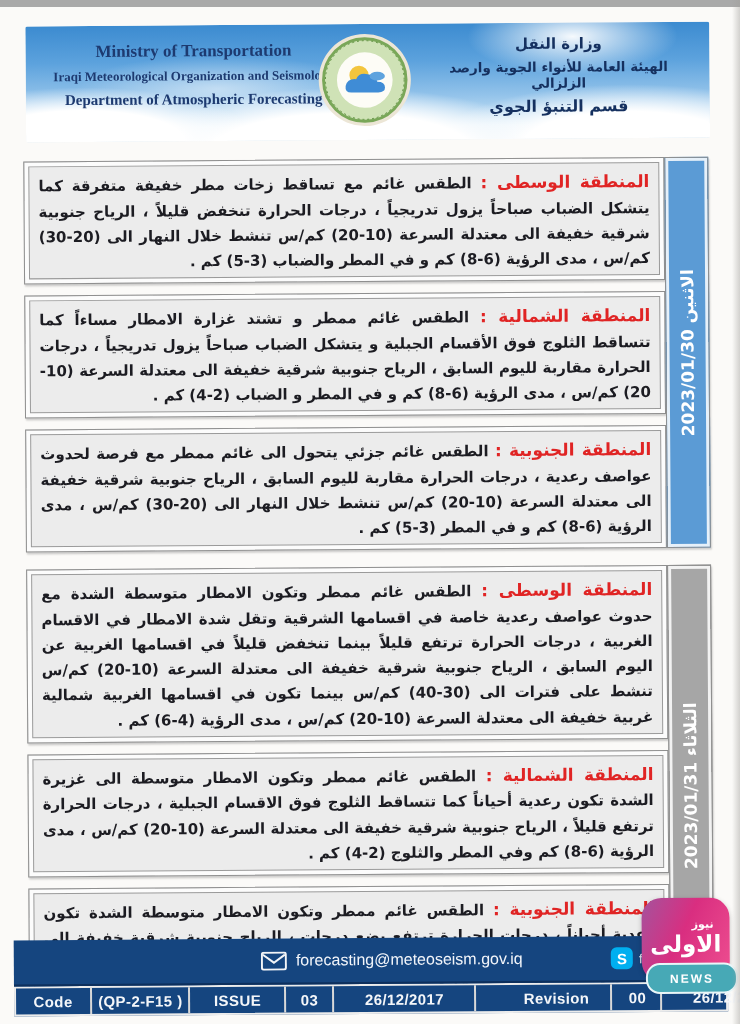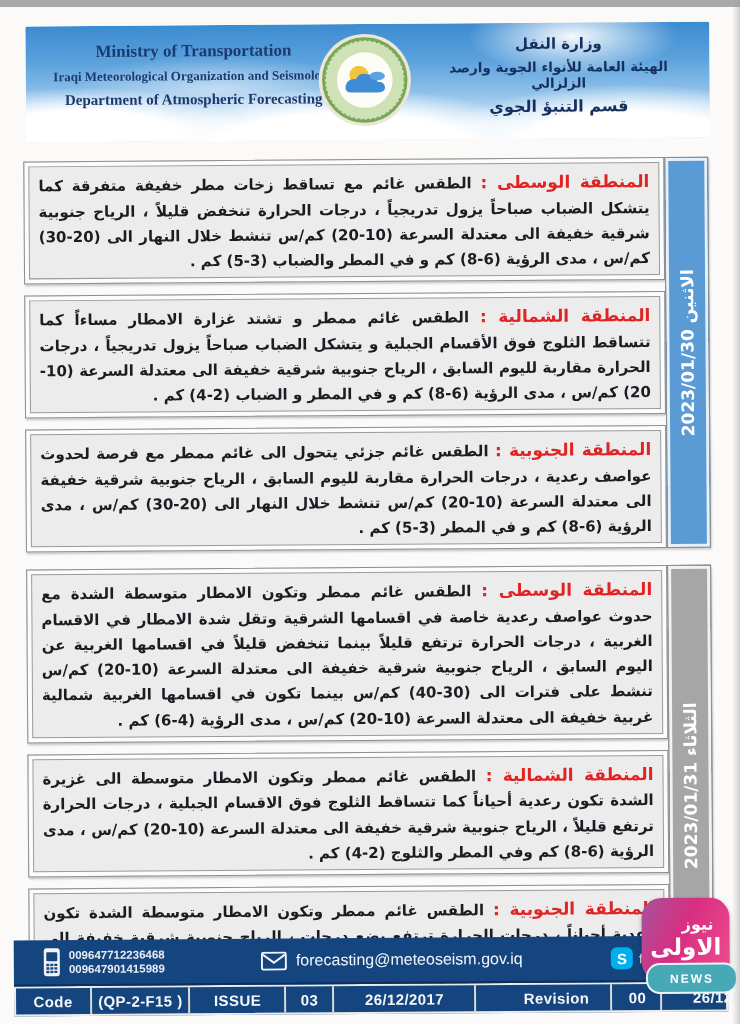--- a/index.html
+++ b/index.html
@@ -93,21 +93,21 @@
   .cw-00{flex:0 0 34px;padding-left:8px;} .cw-d2{flex:1 0 128px;}
 
   
   .news-badge{
     position:absolute;right:14px;bottom:40px;width:88px;height:84px;z-index:6;
     border-radius:20px;
     background:linear-gradient(115deg,#a4539d 0%,#d92e80 45%,#ee4f90 100%);
     box-shadow:0 2px 5px rgba(0,0,0,.25);
     display:flex;flex-direction:column;align-items:center;justify-content:center;
   }
-  .news-ar-small{color:#fff;font-size:16px;font-weight:bold;direction:rtl;
+  .news-ar-small{color:#fff;font-size:11px;font-weight:bold;direction:rtl;
     align-self:flex-end;margin:-6px 16px 0 0;}
   .news-ar-main{color:#fff;font-size:23px;font-weight:bold;direction:rtl;margin-top:0;}
   .news-pill{
     position:absolute;left:4px;right:-8px;bottom:-12px;height:27px;border-radius:14px;
     background:#47a9b6;border:2px solid #e9f6f8;
     display:flex;align-items:center;justify-content:center;
     color:#fff;font-family:"Liberation Sans",sans-serif;font-weight:bold;
     font-size:12px;letter-spacing:2px;
   }
 </style>
@@ -179,41 +179,20 @@
       </div>
       <div class="day-bar" style="background-color: rgb(166, 166, 166);">
         <div class="day-bar-label">الثلاثاء 2023/01/31</div>
       </div>
     </div>
 
   </div>
 
   <div class="footer">
     <div class="footer-band">
-      <div class="phone-group">
-        <svg width="20" height="30" viewBox="0 0 20 30">
-          <rect x="2" y="1" width="16" height="28" rx="3" fill="#f2f4f7"></rect>
-          <rect x="4.5" y="5" width="11" height="9" rx="1" fill="#15457f"></rect>
-          <g fill="#15457f">
-            <rect x="4.5" y="16.5" width="3" height="2.4"></rect>
-              <rect x="8.5" y="16.5" width="3" height="2.4"></rect>
-              <rect x="12.5" y="16.5" width="3" height="2.4"></rect>
-            <rect x="4.5" y="20" width="3" height="2.4"></rect>
-              <rect x="8.5" y="20" width="3" height="2.4"></rect>
-              <rect x="12.5" y="20" width="3" height="2.4"></rect>
-            <rect x="4.5" y="23.5" width="3" height="2.4"></rect>
-              <rect x="8.5" y="23.5" width="3" height="2.4"></rect>
-              <rect x="12.5" y="23.5" width="3" height="2.4"></rect>
-          </g>
-        </svg>
-        <div class="phone-nums">
-          <div>009647712236468</div>
-          <div>009647901415989</div>
-        </div>
-      </div>
       <div class="email-group">
         <svg width="26" height="19" viewBox="0 0 26 19">
           <rect x="1" y="1" width="24" height="17" rx="2" fill="none" stroke="#f2f4f7" stroke-width="2"></rect>
           <path d="M2 3 L13 11 L24 3" fill="none" stroke="#f2f4f7" stroke-width="2"></path>
         </svg>
         <span class="email-text">forecasting@meteoseism.gov.iq</span>
       </div>
       <div class="skype-group">
         <div class="skype-icon">S</div>
         <span class="skype-text">fo</span>

